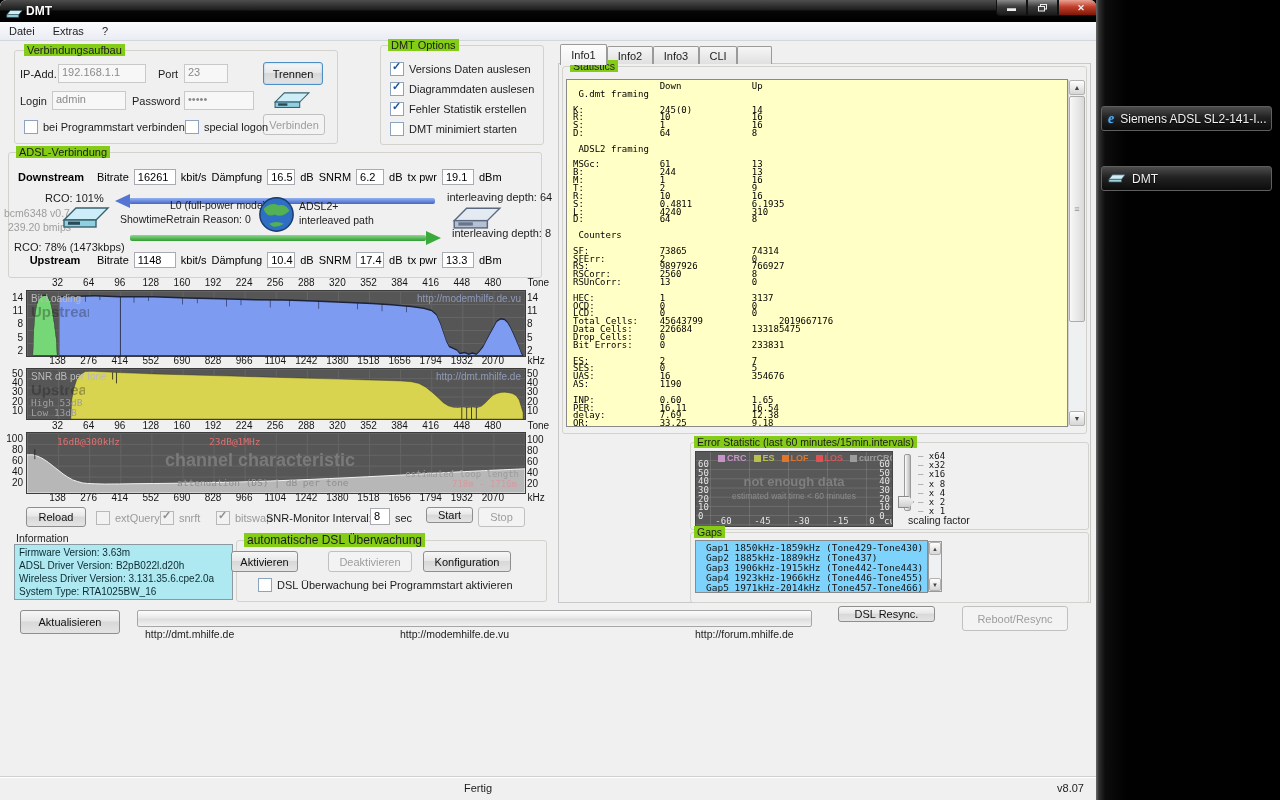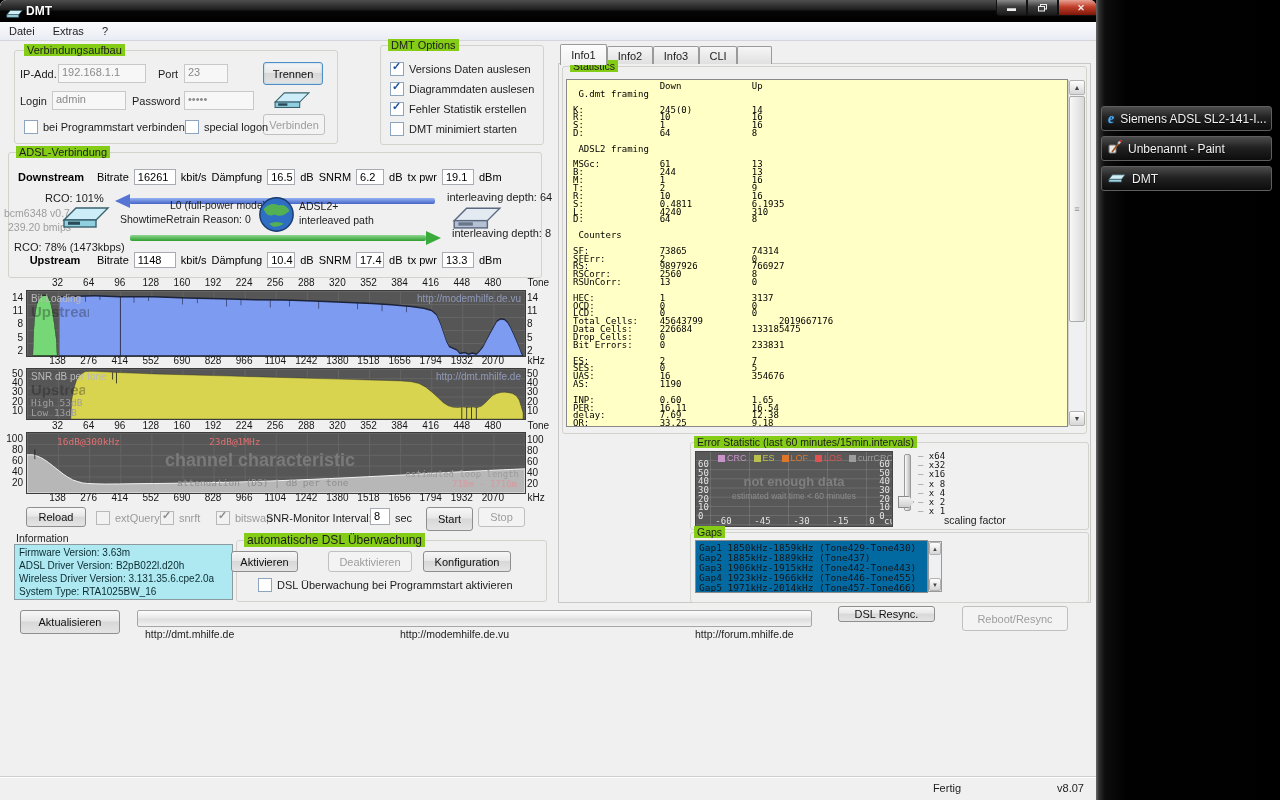--- a/index.html
+++ b/index.html
@@ -59,33 +59,33 @@
   
   .tab{position:absolute;border:1px solid #9a9a9a;border-bottom:none;border-radius:2px 2px 0 0;font-size:11px;color:#1c1c1c;display:flex;align-items:center;justify-content:center;background:linear-gradient(#f6f6f6,#e0e0e0)}
   .tab.active{background:linear-gradient(#fdfdfd,#f0f0f0);height:20px;z-index:3}
   .panel-border{position:absolute;border:1px solid #c9c9c9;background:transparent}
   .statpre{position:absolute;margin:0;background:#ffffc6;border:1px solid #898989;color:#000;font:9px/7.85px "DejaVu Sans Mono",monospace;padding:3px 0 0 6px;box-sizing:border-box;overflow:hidden}
   .sb{position:absolute;background:#eef0f2;border-left:1px solid #d0d0d0}
   .sbtn{position:absolute;left:0;width:100%;height:15px;background:linear-gradient(#fefefe,#d6d6d6);border:1px solid #b2b2b2;border-radius:2px;box-sizing:border-box;font-size:7px;color:#444;display:flex;align-items:center;justify-content:center}
   .sthumb{position:absolute;left:0;width:100%;background:linear-gradient(90deg,#f8f8f8,#dadada);border:1px solid #ababab;border-radius:2px;box-sizing:border-box;display:flex;align-items:center;justify-content:center;color:#909090;font-size:9px}
   
   .estat{position:absolute;background-color:#585858;border:1px solid #454545;background-image:linear-gradient(to right,rgba(130,130,130,.5) 1px,transparent 1px),linear-gradient(to bottom,rgba(130,130,130,.5) 1px,transparent 1px);background-size:39px 9.2px;background-position:14px 8px;overflow:hidden}
-  .eleg{position:absolute;left:22px;top:1px;display:flex;gap:7px;font-size:9px;font-weight:normal}
+  .eleg{position:absolute;left:22px;top:1px;display:flex;gap:7px;font-size:9px;font-weight:bold}
   .eleg .leg{display:flex;align-items:center;gap:2px}
   .eleg i{width:7px;height:7px;display:inline-block}
   .eycol{position:absolute;top:8px;font-size:9px;color:#e4e4e4;font-family:"DejaVu Sans Mono",monospace}
   .eycol span{display:block;height:8.7px;line-height:8.7px}
   .exrow{position:absolute;bottom:0;left:8px;display:flex;font-size:9px;color:#e4e4e4;font-family:"DejaVu Sans Mono",monospace}
   .exrow span{width:39px;text-align:center}
   .exrow span:nth-child(5){width:24px}
   .exrow span:nth-child(6){width:30px;text-align:left}
   .scale-ticks{position:absolute;font-size:9px;color:#161616;font-family:"DejaVu Sans Mono",monospace}
   .scale-ticks span{display:block;height:9.2px;line-height:9.2px}
   .scale-ticks span::before{content:"‒ ";color:#8f8f8f}
-  .gapspre{position:absolute;margin:0;background:#0369a1;border:1px solid #8a8a8a;color:#151515;font:9.5px/10px "DejaVu Sans Mono",monospace;padding:2px 3px;box-sizing:border-box;overflow:hidden}
+  .gapspre{position:absolute;margin:0;background:#7dd3fc;border:1px solid #8a8a8a;color:#151515;font:9.5px/10px "DejaVu Sans Mono",monospace;padding:2px 10px;box-sizing:border-box;overflow:hidden}
   .progress{position:absolute;border:1px solid #a6a6a6;border-radius:2px;background:linear-gradient(#fdfdfd,#e9e9e9 45%,#dedede 55%,#f2f2f2)}
   .statusbar{position:absolute;left:0;top:776px;width:1096px;height:24px;background:#f0f0f0;border-top:1px solid #cfcfcf;box-shadow:0 1px 0 #fff inset;font-size:11px;color:#1c1c1c}
   
   #taskbar{position:absolute;left:1096px;top:0;width:184px;height:800px;background:linear-gradient(to right,#6a6a6a 0,#2e2e2e 3px,#0d0d0d 9px,#010101 30px,#000 100%)}
   .tb-btn{position:absolute;left:5px;width:171px;height:25px;background:linear-gradient(#4c4c4c,#222 45%,#0c0c0c);border:1px solid #5f5f5f;border-radius:3px;display:flex;align-items:center;gap:6px;padding:0 6px;box-sizing:border-box;color:#f2f2f2;font-size:12px;white-space:nowrap;overflow:hidden;text-shadow:0 1px 1px #000}
   .ie-e{color:#52aef0;font-size:14px;font-weight:bold;font-style:italic;font-family:"Liberation Serif",serif;text-shadow:0 0 2px #1a5a9a}
   .flex{display:flex;align-items:center}
 </style>
 </head>
 <body>
@@ -409,21 +409,21 @@
     <span class="cb dis checked"></span>
     <span>snrft</span>
   </div>
   <div class="cbrow" style="left:216px;top:511px;color:#9a9a9a">
     <span class="cb dis checked"></span>
     <span>bitswap</span>
   </div>
   <span class="lbl" style="left:266px;top:512px">SNR-Monitor Interval:</span>
   <div class="tb" style="left:370px;top:508px;width:20px;height:17px">8</div>
   <span class="lbl" style="left:395px;top:512px">sec</span>
-  <div class="btn" style="left:426px;top:507px;width:47px;height:24px">Start</div>
+  <div class="btn" style="left:426px;top:507px;width:47px;height:16px">Start</div>
   <div class="btn dis" style="left:478px;top:507px;width:47px;height:20px">Stop</div>
 
   <span class="lbl-sm" style="left:16px;top:532px">Information</span>
   <div class="abs" style="left:14px;top:544px;width:219px;height:56px;background:#aee9f2;border:1px solid #8a9aa0;font-size:10px;line-height:13px;padding:1px 4px;box-sizing:border-box;color:#0c2a30">
       <div>Firmware Version: 3.63m</div>
       <div>ADSL Driver Version: B2pB022l.d20h</div>
       <div>Wireless Driver Version: 3.131.35.6.cpe2.0a</div>
       <div>System Type: RTA1025BW_16</div>
     </div>
 
@@ -562,54 +562,45 @@
   <div class="abs" style="left:898px;top:496px;width:14px;height:10px;background:linear-gradient(#f4f4f4,#cfcfcf);border:1px solid #8a8a8a;clip-path:polygon(0 0,65% 0,100% 50%,65% 100%,0 100%)"></div>
   <div class="scale-ticks" style="left:918px;top:452px">
       <span>x64</span>
       <span>x32</span>
       <span>x16</span>
       <span>x 8</span>
       <span>x 4</span>
       <span>x 2</span>
       <span>x 1</span>
     </div>
-  <span class="lbl-sm" style="left:944px;top:514px">scaling factor</span>
+  <span class="lbl-sm" style="left:908px;top:514px">scaling factor</span>
 
   <div class="gb" style="left:690px;top:532px;width:397px;height:69px"></div>
   <span class="gbl" style="left:694px;top:526px;font-size:10.5px">Gaps</span>
   <pre class="gapspre" style="left:695px;top:540px;width:233px;height:53px">Gap1 1850kHz-1859kHz (Tone429-Tone430)
 Gap2 1885kHz-1889kHz (Tone437)
 Gap3 1906kHz-1915kHz (Tone442-Tone443)
 Gap4 1923kHz-1966kHz (Tone446-Tone455)
 Gap5 1971kHz-2014kHz (Tone457-Tone466)</pre>
   <div class="sb" style="left:928px;top:541px;width:14px;height:51px;border:1px solid #9a9a9a;box-sizing:border-box">
     <div class="sbtn" style="top:0;height:13px;font-size:6px">▲</div>
     <div class="sbtn" style="top:36px;height:13px;font-size:6px">▼</div>
   </div>
 
   <div class="statusbar">
-    <span class="abs" style="left:13px;width:948px;top:5px;text-align:right">Fertig</span>
+    <span class="abs" style="left:4px;width:948px;top:5px;text-align:center">Fertig</span>
     <span class="abs" style="right:12px;top:5px">v8.07</span>
   </div>
 </div>
 
 <div id="taskbar">
 
   <div class="tb-btn" style="top:106px">
     <span class="ie-e">e</span>
     <span>Siemens ADSL SL2-141-I...</span>
-  </div>
-  <div class="tb-btn" style="top:136px">
-    <span><svg width="14" height="14" viewBox="0 0 14 14">
-          <rect x="1" y="5" width="7" height="8" rx="1" fill="#e8e8e8" stroke="#777"></rect>
-          <path d="M4,12 L11,3" stroke="#a05020" stroke-width="1.6"></path>
-          <path d="M10.2,3.8 l2,-2.2" stroke="#c0c0c8" stroke-width="2.4"></path>
-          <circle cx="12.8" cy="1.2" r="1.1" fill="#d03030"></circle>
-        </svg></span>
-    <span>Unbenannt - Paint</span>
   </div>
   <div class="tb-btn" style="top:166px">
     <span><svg width="18" height="11" viewBox="0 0 20 12">
           <polygon points="1,8 5,3 19,3 15,8" fill="#cfeef5" stroke="#3a5a66" stroke-width="0.8"></polygon>
           <rect x="1" y="8" width="14" height="3" fill="#9fd4e2" stroke="#3a5a66" stroke-width="0.8"></rect>
         </svg></span>
     <span>DMT</span>
   </div>
 
 </div>

